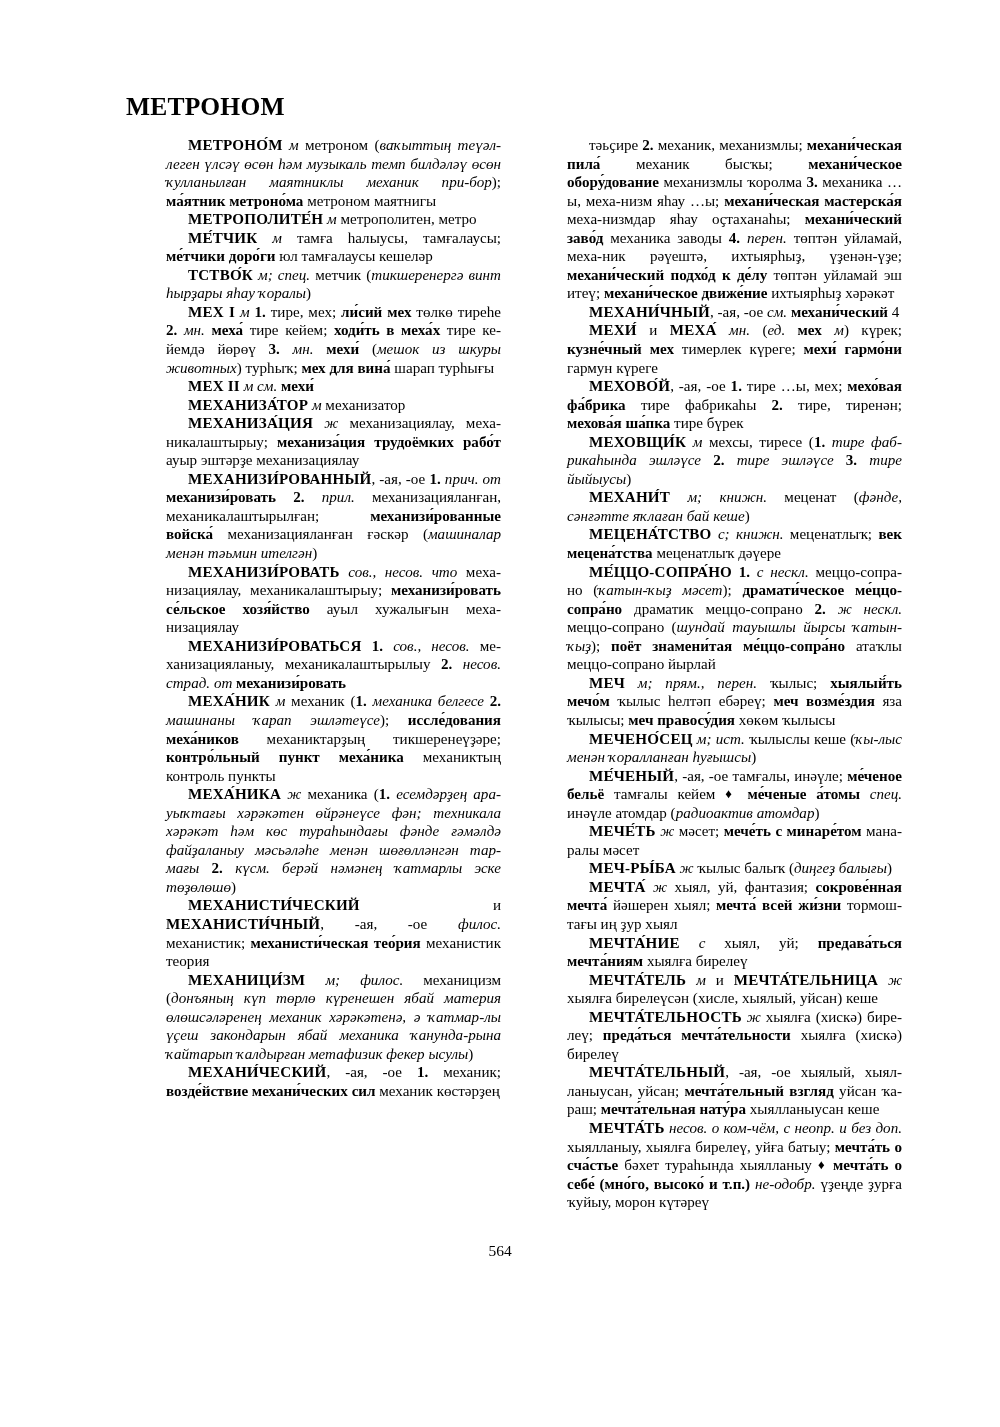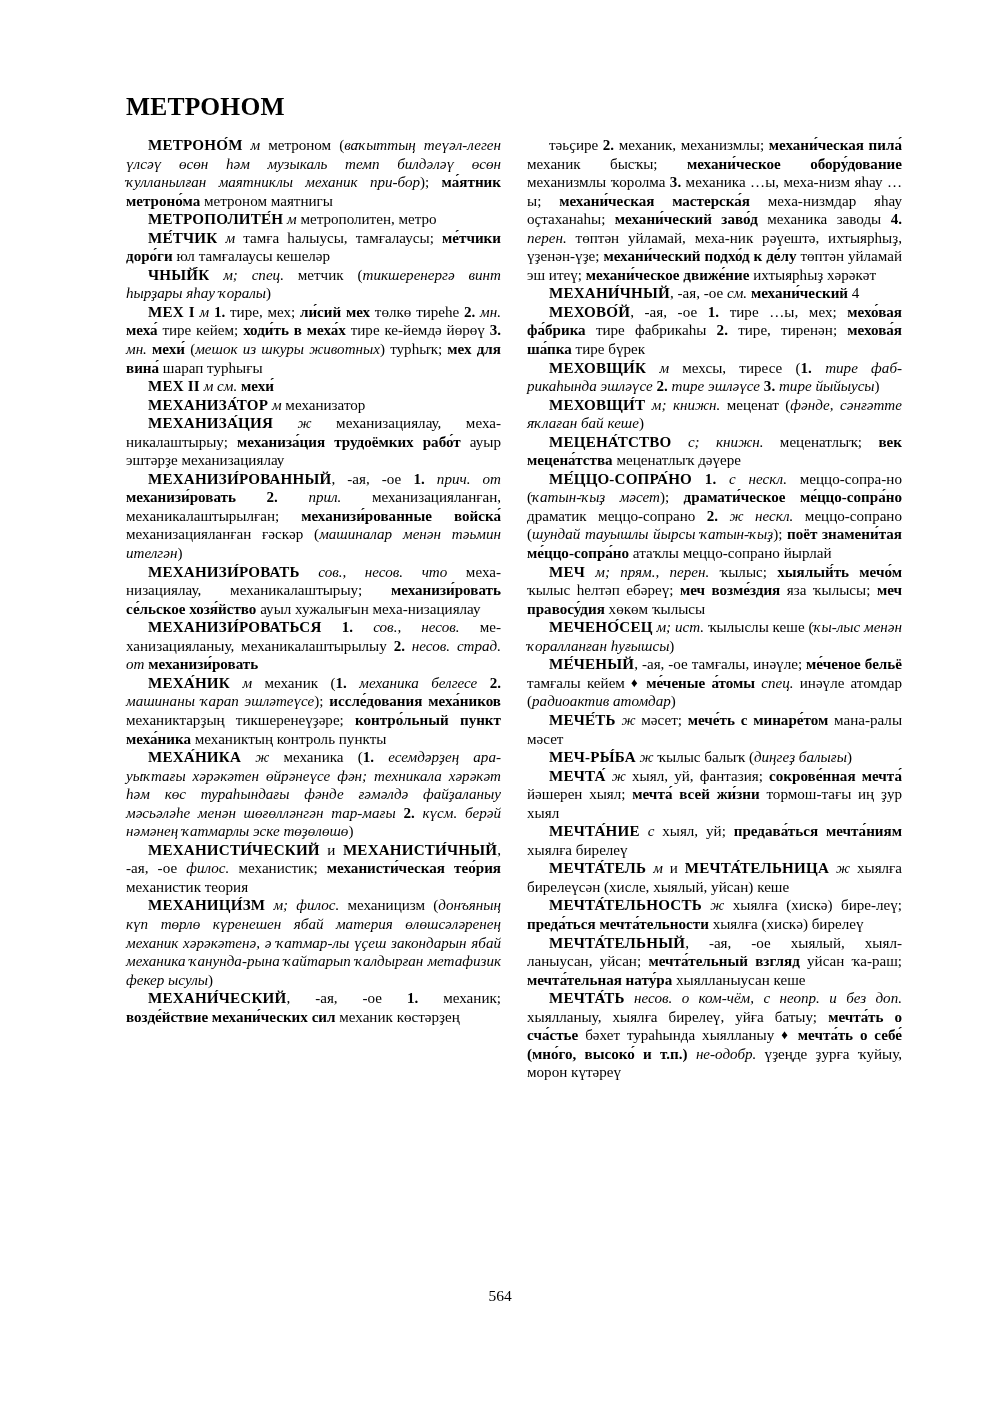--- a/index.html
+++ b/index.html
@@ -38,73 +38,75 @@
     display: flex;
     gap: 26px;
   }
   .col {
     width: 375px;
     font-size: 15.1px;
     line-height: 18.55px;
     text-align: justify;
     text-justify: inter-word;
     hyphens: manual;
+    margin-left: 40px;
   }
   .col p {
     margin: 0;
     text-indent: 22px;
   }
   b { font-weight: bold; }
   i { font-style: italic; }
   .hw {
     font-weight: bold;
     letter-spacing: 0.2px;
   }
   .folio {
     position: absolute;
     left: 0;
-    top: 1287px;
+    top: 1242px;
     width: 1000px;
     text-align: center;
     font-size: 15.5px;
   }
   .diamond { font-size: 13px; vertical-align: 1px; }
 </style>
 </head>
 <body>
 
 <div class="page">
 
   <div class="running-head">МЕТРОНОМ</div>
 
   <div class="columns">
     <div class="col" id="col-left">
         <p><b class="hw">МЕТРОНО́М</b> <i>м</i> метроном (<i>ваҡыттың теүәл-леген үлсәү өсөн һәм музыкаль темп билдәләү өсөн ҡулланылған маятниклы механик при-бор</i>); <b>ма́ятник метроно́ма</b> метроном маятнигы</p>
         <p><b class="hw">МЕТРОПОЛИТЕ́Н</b> <i>м</i> метрополитен, метро</p>
         <p><b class="hw">МЕ́ТЧИК</b> <i>м</i> тамға һалыусы, тамғалаусы; <b>ме́тчики доро́ги</b> юл тамғалаусы кешеләр</p>
-        <p><b class="hw">ЧНЫЙ́К</b> <i>м; спец.</i> метчик (<i>тикшеренергә винт һырҙары яһау ҡоралы</i>)</p>
+        <p><b class="hw">ТСТВО́К</b> <i>м; спец.</i> метчик (<i>тикшеренергә винт һырҙары яһау ҡоралы</i>)</p>
         <p><b class="hw">МЕХ I</b> <i>м</i> <b>1.</b> тире, мех; <b>ли́сий мех</b> төлкө тиреһе <b>2.</b> <i>мн.</i> <b>меха́</b> тире кейем; <b>ходи́ть в меха́х</b> тире ке-йемдә йөрөү <b>3.</b> <i>мн.</i> <b>мехи́</b> (<i>мешок из шкуры животных</i>) турһыҡ; <b>мех для вина́</b> шарап турһығы</p>
         <p><b class="hw">МЕХ II</b> <i>м см.</i> <b>мехи́</b></p>
         <p><b class="hw">МЕХАНИЗА́ТОР</b> <i>м</i> механизатор</p>
         <p><b class="hw">МЕХАНИЗА́ЦИЯ</b> <i>ж</i> механизациялау, меха-никалаштырыу; <b>механиза́ция трудоёмких рабо́т</b> ауыр эштәрҙе механизациялау</p>
         <p><b class="hw">МЕХАНИЗИ́РОВАННЫЙ</b>, -ая, -ое <b>1.</b> <i>прич. от</i> <b>механизи́ровать</b> <b>2.</b> <i>прил.</i> механизацияланған, механикалаштырылған; <b>механизи́рованные войска́</b> механизацияланған ғәскәр (<i>машиналар менән тәьмин ителгән</i>)</p>
         <p><b class="hw">МЕХАНИЗИ́РОВАТЬ</b> <i>сов., несов. что</i> меха-низациялау, механикалаштырыу; <b>механизи́ровать се́льское хозя́йство</b> ауыл хужалығын меха-низациялау</p>
         <p><b class="hw">МЕХАНИЗИ́РОВАТЬСЯ</b> <b>1.</b> <i>сов., несов.</i> ме-ханизацияланыу, механикалаштырылыу <b>2.</b> <i>несов. страд. от</i> <b>механизи́ровать</b></p>
         <p><b class="hw">МЕХА́НИК</b> <i>м</i> механик (<b>1.</b> <i>механика белгесе</i> <b>2.</b> <i>машинаны ҡарап эшләтеүсе</i>); <b>иссле́дования меха́ников</b> механиктарҙың тикшеренеүҙәре; <b>контро́льный пункт меха́ника</b> механиктың контроль пункты</p>
         <p><b class="hw">МЕХА́НИКА</b> <i>ж</i> механика (<b>1.</b> <i>есемдәрҙең ара-уыҡтағы хәрәкәтен өйрәнеүсе фән; техникала хәрәкәт һәм көс тураһындағы фәнде ғәмәлдә файҙаланыу мәсьәләһе менән шөғөлләнгән тар-мағы</i> <b>2.</b> <i>күсм. берәй нәмәнең ҡатмарлы эске төҙөлөшө</i>)</p>
         <p><b class="hw">МЕХАНИСТИ́ЧЕСКИЙ</b> и <b class="hw">МЕХАНИСТИ́ЧНЫЙ</b>, -ая, -ое <i>филос.</i> механистик; <b>механисти́ческая тео́рия</b> механистик теория</p>
         <p><b class="hw">МЕХАНИЦИ́ЗМ</b> <i>м; филос.</i> механицизм (<i>донъяның күп төрлө күренешен ябай материя өлөшсәләренең механик хәрәкәтенә, ә ҡатмар-лы үҫеш закондарын ябай механика ҡанунда-рына ҡайтарып ҡалдырған метафизик фекер ысулы</i>)</p>
         <p><b class="hw">МЕХАНИ́ЧЕСКИЙ</b>, -ая, -ое <b>1.</b> механик; <b>возде́йствие механи́ческих сил</b> механик көстәрҙең</p>
       </div>
     <div class="col" id="col-right">
         <p>тәьҫире <b>2.</b> механик, механизмлы; <b>механи́ческая пила́</b> механик бысҡы; <b>механи́ческое обору́дование</b> механизмлы ҡоролма <b>3.</b> механика …ы, меха-низм яһау …ы; <b>механи́ческая мастерска́я</b> меха-низмдар яһау оҫтаханаһы; <b>механи́ческий заво́д</b> механика заводы <b>4.</b> <i>перен.</i> төптән уйламай, меха-ник рәүештә, ихтыярһыҙ, үҙенән-үҙе; <b>механи́ческий подхо́д к де́лу</b> төптән уйламай эш итеү; <b>механи́ческое движе́ние</b> ихтыярһыҙ хәрәкәт</p>
         <p><b class="hw">МЕХАНИ́ЧНЫЙ</b>, -ая, -ое <i>см.</i> <b>механи́ческий</b> 4</p>
+        <p><b class="hw">МЕХИ́</b> и <b class="hw">МЕХА́</b> <i>мн.</i> (<i>ед.</i> <b>мех</b> <i>м</i>) күрек; <b>кузне́чный мех</b> тимерлек күреге; <b>мехи́ гармо́ни</b> гармун күреге</p>
         <p><b class="hw">МЕХОВО́Й</b>, -ая, -ое <b>1.</b> тире …ы, мех; <b>мехо́вая фа́брика</b> тире фабрикаһы <b>2.</b> тире, тиренән; <b>мехова́я ша́пка</b> тире бүрек</p>
         <p><b class="hw">МЕХОВЩИ́К</b> <i>м</i> мехсы, тиресе (<b>1.</b> <i>тире фаб-рикаһында эшләүсе</i> <b>2.</b> <i>тире эшләүсе</i> <b>3.</b> <i>тире йыйыусы</i>)</p>
-        <p><b class="hw">МЕХОВЩИ́Т</b> <i>м; книжн.</i> меценат (<i>фәнде, сәнғәтте яҡлаған бай кеше</i>)</p>
+        <p><b class="hw">МЕХАНИ́Т</b> <i>м; книжн.</i> меценат (<i>фәнде, сәнғәтте яҡлаған бай кеше</i>)</p>
         <p><b class="hw">МЕЦЕНА́ТСТВО</b> <i>с; книжн.</i> меценатлыҡ; <b>век мецена́тства</b> меценатлыҡ дәүере</p>
         <p><b class="hw">МЕ́ЦЦО-СОПРА́НО</b> <b>1.</b> <i>с нескл.</i> меццо-сопра-но (<i>ҡатын-ҡыҙ мәсет</i>); <b>драмати́ческое ме́ццо-сопра́но</b> драматик меццо-сопрано <b>2.</b> <i>ж нескл.</i> меццо-сопрано (<i>шундай тауышлы йырсы ҡатын-ҡыҙ</i>); <b>поёт знамени́тая ме́ццо-сопра́но</b> атаҡлы меццо-сопрано йырлай</p>
         <p><b class="hw">МЕЧ</b> <i>м; прям., перен.</i> ҡылыс; <b>хыялый́ть мечо́м</b> ҡылыс һелтәп ебәреү; <b>меч возме́здия</b> яза ҡылысы; <b>меч правосу́дия</b> хөкөм ҡылысы</p>
         <p><b class="hw">МЕЧЕНО́СЕЦ</b> <i>м; ист.</i> ҡылыслы кеше (<i>ҡы-лыс менән ҡоралланған һуғышсы</i>)</p>
         <p><b class="hw">МЕ́ЧЕНЫЙ</b>, -ая, -ое тамғалы, инәүле; <b>ме́ченое бельё</b> тамғалы кейем <span class="diamond">♦</span> <b>ме́ченые а́томы</b> <i>спец.</i> инәүле атомдар (<i>радиоактив атомдар</i>)</p>
         <p><b class="hw">МЕЧЕ́ТЬ</b> <i>ж</i> мәсет; <b>мече́ть с минаре́том</b> мана-ралы мәсет</p>
         <p><b class="hw">МЕЧ-РЫ́БА</b> <i>ж</i> ҡылыс балыҡ (<i>диңгеҙ балығы</i>)</p>
         <p><b class="hw">МЕЧТА́</b> <i>ж</i> хыял, уй, фантазия; <b>сокрове́нная мечта́</b> йәшерен хыял; <b>мечта́ всей жи́зни</b> тормош-тағы иң ҙур хыял</p>
         <p><b class="hw">МЕЧТА́НИЕ</b> <i>с</i> хыял, уй; <b>предава́ться мечта́ниям</b> хыялға бирелеү</p>
         <p><b class="hw">МЕЧТА́ТЕЛЬ</b> <i>м</i> и <b class="hw">МЕЧТА́ТЕЛЬНИЦА</b> <i>ж</i> хыялға бирелеүсән (хисле, хыялый, уйсан) кеше</p>

